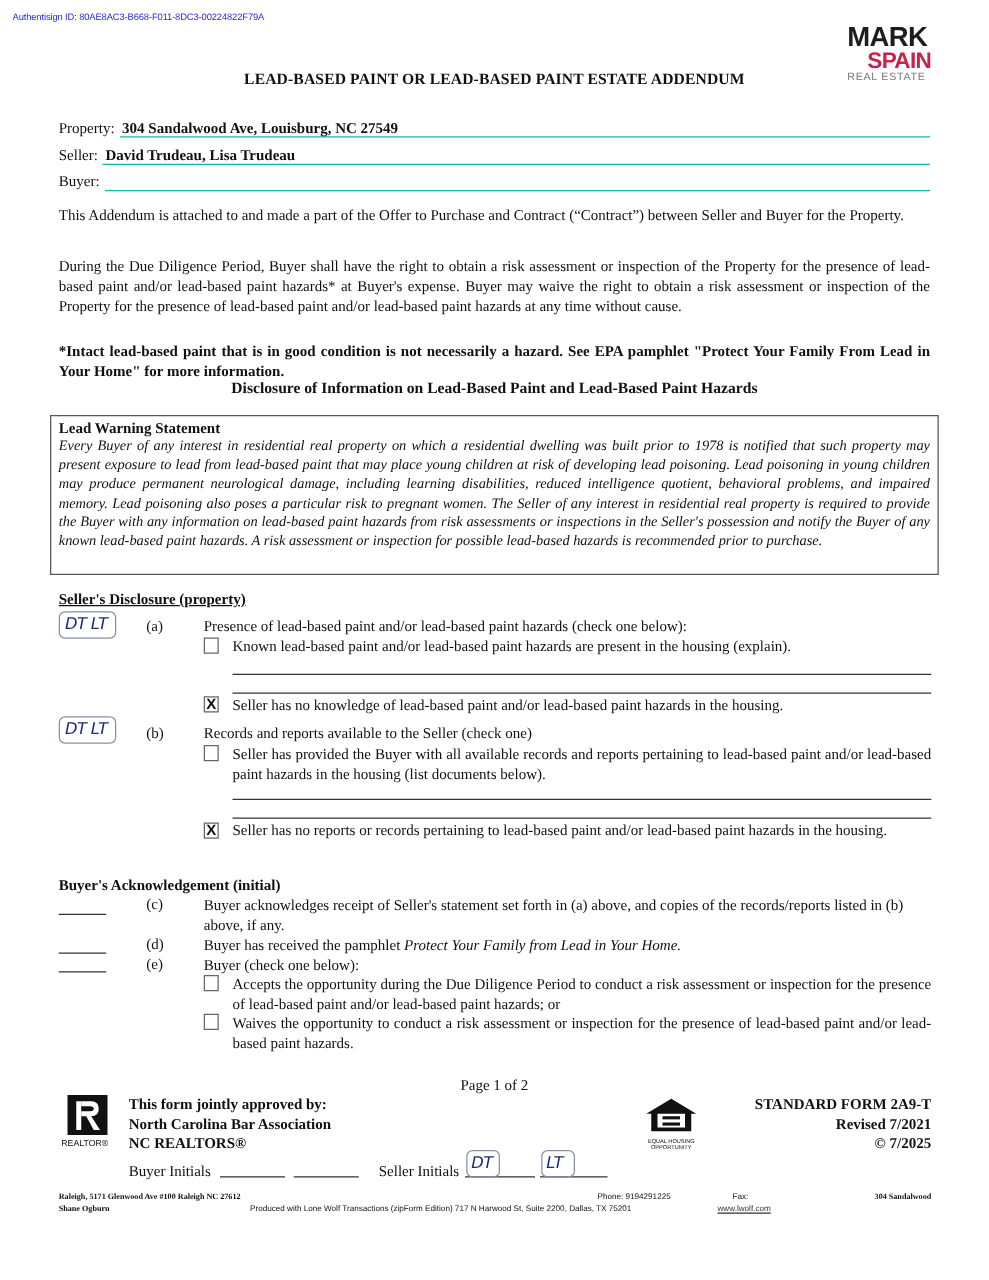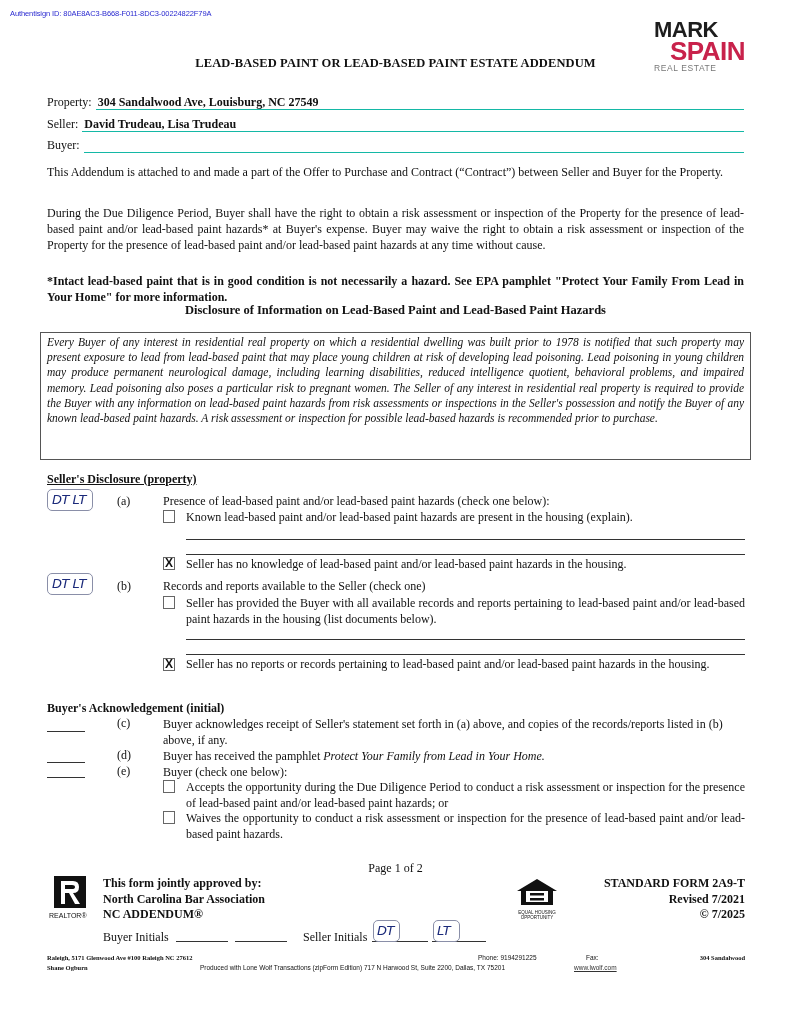--- a/index.html
+++ b/index.html
@@ -3,21 +3,21 @@
 <meta charset="utf-8">
 <style>
   html, body { margin: 0; padding: 0; background: #ffffff; }
   body { width: 791px; height: 1024px; position: relative; overflow: hidden;
          font-family: "Liberation Serif", "DejaVu Serif", serif; color: #111; }
   .abs { position: absolute; }
   .auth { left: 10px; top: 9px; font-family: "Liberation Sans", sans-serif; font-size: 7.5px; color: #2a2ad0; letter-spacing: -0.1px; text-align: right; }
   .title { left: 0; width: 791px; top: 56px; text-align: center; font-weight: bold; font-size: 12.5px; letter-spacing: 0.1px; }
   .logo { right: 46px; top: 20px; text-align: left; font-family: "Liberation Sans", sans-serif; line-height: 0.9; }
   .logo .mark { font-size: 22px; font-weight: bold; color: #1d1d1d; letter-spacing: -0.5px; }
-  .logo .spain { font-size: 26px; font-weight: bold; color: #c8224b; letter-spacing: -0.5px; margin-left: 16px; }
+  .logo .spain { font-size: 18px; font-weight: bold; color: #c8224b; letter-spacing: -0.5px; margin-left: 16px; }
   .logo .re { font-size: 8.5px; color: #777; letter-spacing: 0.6px; margin-top: 2px; }
 
   .field { left: 47px; width: 697px; font-size: 12px; display: flex; align-items: flex-start; }
   .field .lbl { white-space: nowrap; padding-right: 4px; }
   .field .val { flex: 1; border-bottom: 1px solid #14b8a6; font-weight: bold; padding-left: 2px; min-height: 14px; line-height: 14px; }
 
   .para { left: 47px; width: 697px; font-size: 12px; line-height: 16px; text-align: justify; }
   .bold { font-weight: bold; }
   .subtitle { left: 0; width: 791px; text-align: center; font-weight: bold; font-size: 12.5px; }
 
@@ -61,20 +61,21 @@
   <span class="lbl">Buyer:</span>
   <span class="val"></span>
 </div>
 
 <div class="abs para" style="top:164px;">This Addendum is attached to and made a part of the Offer to Purchase and Contract (“Contract”) between Seller and Buyer for the Property.</div>
 <div class="abs para" style="top:205px;">During the Due Diligence Period, Buyer shall have the right to obtain a risk assessment or inspection of the Property for the presence of lead-based paint and/or lead-based paint hazards* at Buyer's expense.  Buyer may waive the right to obtain a risk assessment or inspection of the Property for the presence of lead-based paint and/or lead-based paint hazards at any time without cause.</div>
 <div class="abs para bold" style="top:262px;margin-top:11px;">*Intact lead-based paint that is in good condition is not necessarily a hazard.  See EPA pamphlet "Protect Your Family From Lead in Your Home" for more information.</div>
 <div class="abs subtitle" style="top:303px;">Disclosure of Information on Lead-Based Paint and Lead-Based Paint Hazards</div>
 
 <div class="abs warnbox">
+  <div class="h">Lead Warning Statement</div>
   <div class="t">Every Buyer of any interest in residential real property on which a residential dwelling was built prior to 1978 is notified that such property may present exposure to lead from lead-based paint that may place young children at risk of developing lead poisoning. Lead poisoning in young children may produce permanent neurological damage, including learning disabilities, reduced intelligence quotient, behavioral problems, and impaired memory.  Lead poisoning also poses a particular risk to pregnant women. The Seller of any interest in residential real property is required to provide the Buyer with any information on lead-based paint hazards from risk assessments or inspections in the Seller's possession and notify the Buyer of any known lead-based paint hazards.  A risk assessment or inspection for possible lead-based hazards is recommended prior to purchase.</div>
 </div>
 
 <div class="abs sect" style="top:472px; text-decoration: underline;">Seller's Disclosure (property)</div>
 
 <div class="abs initbox" style="left:47px; top:489px;">DT LT</div>
 <div class="abs letter" style="left:117px; top:494px;">(a)</div>
 <div class="abs text" style="left:163px; top:493px; width:582px;">Presence of lead-based paint and/or lead-based paint hazards (check one below):</div>
 <div class="abs cb" style="left:163px; top:510px;"></div>
 <div class="abs text" style="left:186px; top:509px; width:560px;">Known lead-based paint and/or lead-based paint hazards are present in the housing (explain).</div>
@@ -119,21 +120,21 @@
     <rect x="10" y="5" width="4" height="23" fill="#fff"></rect>
     <path d="M14 5 H22 Q28 5 28 11 Q28 17 22 17 L29 28 H24 L18 17 H14 Z" fill="#fff"></path>
     <path d="M14 9 H21 Q24 9 24 11 Q24 13 21 13 H14 Z" fill="#111"></path>
   </svg>
 </div>
 <div class="abs" style="left:49px; top:912px; font-family:'Liberation Sans',sans-serif; font-size:7px;">REALTOR®</div>
 
 <div class="abs bold" style="left:103px; top:876px; font-size:12px; line-height:15.5px;">
   <div>This form jointly approved by:</div>
   <div>North Carolina Bar Association</div>
-  <div>NC ADDENDUM®</div>
+  <div>NC REALTORS®</div>
 </div>
 
 <div class="abs" style="left:515px; top:877px; width:44px; height:40px;">
   <svg width="44" height="32" viewBox="0 0 44 32">
     <polygon points="22,2 2,14 6,14 6,28 38,28 38,14 42,14" fill="#111"></polygon>
     <rect x="11" y="14" width="22" height="11" fill="#fff"></rect>
     <rect x="15" y="16" width="14" height="2.5" fill="#111"></rect>
     <rect x="15" y="21" width="14" height="2.5" fill="#111"></rect>
   </svg>
 </div>

